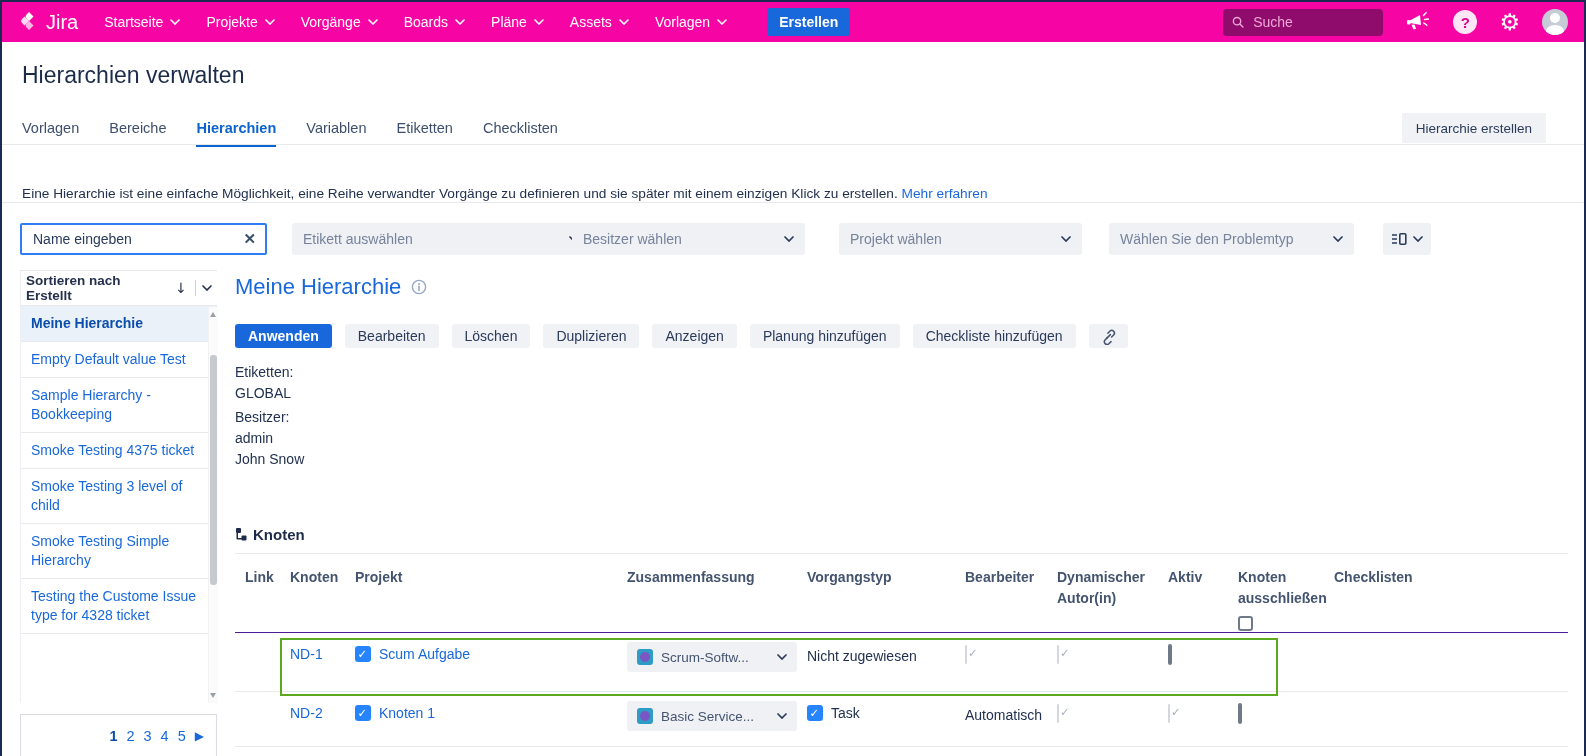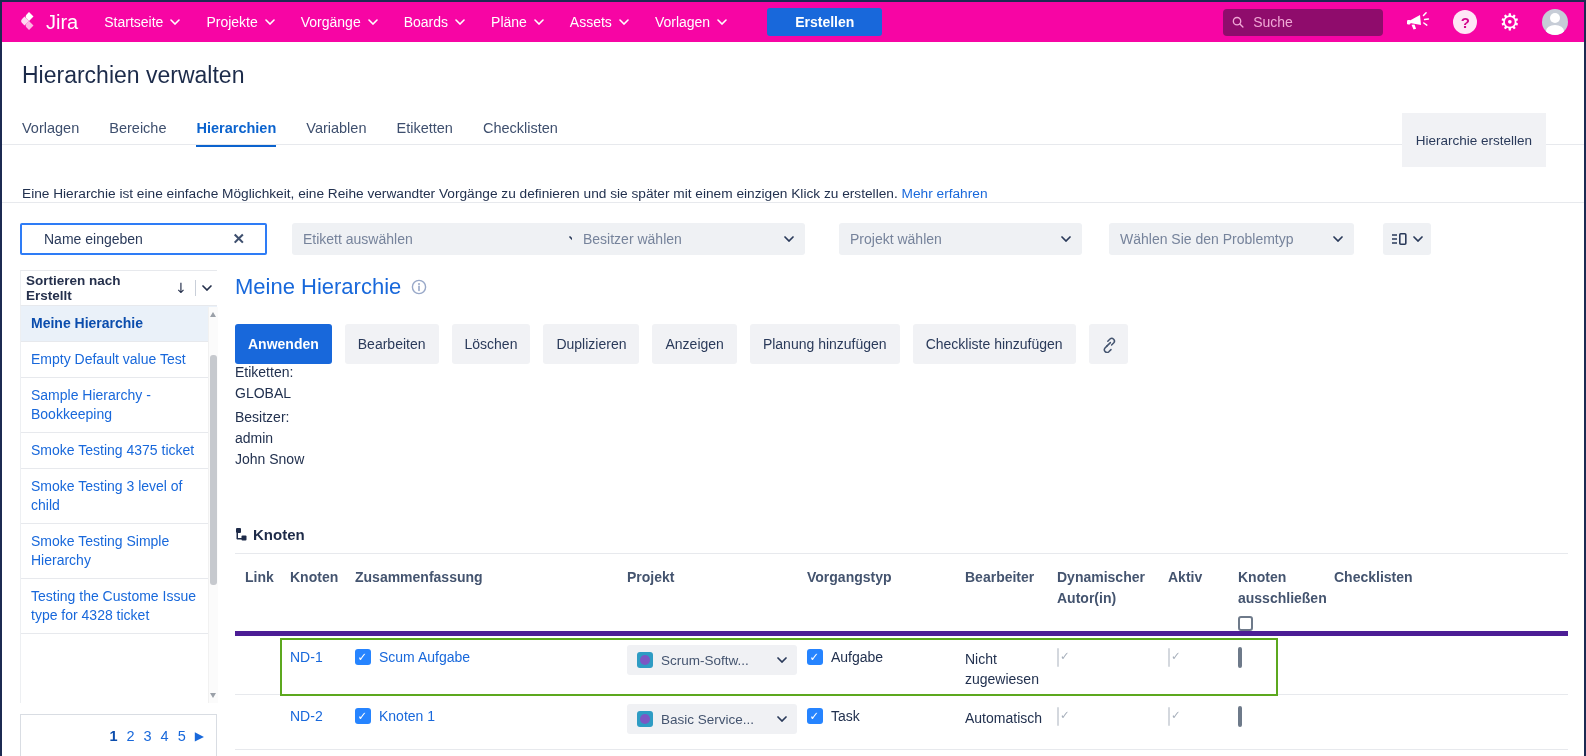--- a/index.html
+++ b/index.html
@@ -8,47 +8,47 @@
        border-top:2px solid #1C2A52;border-left:2px solid #1C2A52;border-right:2px solid #1C2A52;}
   svg{display:block}
 
   
   .nav{position:absolute;left:0;top:0;width:100%;height:40px;background:#F705A4;
        display:flex;align-items:center;padding:0 16px;box-sizing:border-box;}
   .nav-left{display:flex;align-items:center;gap:26px;}
   .logo{display:flex;align-items:center;gap:6px;color:#fff;font-size:20px;}
   .nav-item{display:flex;align-items:center;gap:7px;color:#fff;font-size:14px;cursor:pointer;white-space:nowrap;}
   .chev{width:10px;height:6px;}
-  .btn-create{background:#1868DB;color:#fff;font-weight:700;font-size:14px;padding:6px 28px;border-radius:3px;margin-left:14px;cursor:pointer;}
+  .btn-create{background:#1868DB;color:#fff;font-weight:700;font-size:14px;padding:6px 12px;border-radius:3px;margin-left:14px;cursor:pointer;}
   .nav-right{margin-left:auto;display:flex;align-items:center;gap:22px;}
   .search{width:160px;height:27px;background:#8F0C6C;border-radius:4px;display:flex;align-items:center;padding:0 9px;gap:7px;box-sizing:border-box;}
   .search input{background:transparent;border:none;outline:none;color:#bef264;font-size:14px;width:100%;font-family:inherit;}
   .search input::placeholder{color:#F0A9D6;}
   .help-badge{width:24px;height:24px;border-radius:50%;background:rgba(255,255,255,.9);color:#D4058D;
        font-weight:700;font-size:15px;display:flex;align-items:center;justify-content:center;cursor:pointer;}
   .gear{color:#fff;font-family:"DejaVu Sans",sans-serif;font-size:23px;line-height:23px;cursor:pointer;}
   .avatar{width:26px;height:26px;border-radius:50%;background:#C7CDD7;position:relative;overflow:hidden;cursor:pointer;}
   .avatar::before{content:"";position:absolute;left:8px;top:4px;width:10px;height:10px;border-radius:50%;background:#fff;}
   .avatar::after{content:"";position:absolute;left:4px;top:16px;width:18px;height:12px;border-radius:50%;background:#fff;}
 
   
   .page-title{position:absolute;left:20px;top:60px;font-size:23px;font-weight:400;color:#1C2B4A;}
   .tabs{position:absolute;left:20px;top:118px;display:flex;gap:30px;font-size:14.5px;color:#3E4F6E;}
   .tab{padding-bottom:8px;cursor:pointer;}
   .tab.active{color:#0B63CE;font-weight:600;border-bottom:3px solid #0B63CE;}
   .tabs-line{position:absolute;left:0;top:142px;width:100%;height:1px;background:#E7E9ED;}
   .btn-create-h{position:absolute;right:38px;top:111px;height:30px;background:#F1F2F5;color:#2A3A5A;
-       font-size:13.5px;display:flex;align-items:center;padding:12px 14px;border-radius:0;cursor:pointer;}
+       font-size:13.5px;display:flex;align-items:center;padding:0 14px;border-radius:0;cursor:pointer;}
   .desc{position:absolute;left:20px;top:184px;font-size:13.7px;color:#22314F;}
   .desc .lnk{color:#1868DB;cursor:pointer;}
   .desc-line{position:absolute;left:0;top:200px;width:100%;height:1px;background:#E7E9ED;}
 
   
   .f-input{position:absolute;left:18px;top:221px;width:247px;height:32px;border:2px solid #2E7CF6;border-radius:2px;
-       box-sizing:border-box;display:flex;align-items:center;padding:0 20px;background:#fff;}
+       box-sizing:border-box;display:flex;align-items:center;padding:0 9px;background:#fff;}
   .f-input input{border:none;outline:none;font-size:14px;color:#22314F;width:100%;font-family:inherit;}
   .f-input input::placeholder{color:#2A3A5A;opacity:1;}
   .f-x{color:#3E4F6E;font-size:15px;font-weight:700;cursor:pointer;}
   .f-select{position:absolute;top:221px;height:32px;background:#EFF1F4;border-radius:3px;box-sizing:border-box;
        display:flex;align-items:center;justify-content:space-between;padding:0 11px;font-size:14px;color:#76839B;cursor:pointer;}
   .f-select .chev{color:#2A3A5A;}
   .f-iconbtn{position:absolute;top:221px;left:1381px;width:48px;height:32px;background:#EFF1F4;border-radius:3px;
        display:flex;align-items:center;justify-content:center;gap:6px;color:#2A3A5A;cursor:pointer;}
 
   
@@ -67,32 +67,32 @@
   .sb-scroll .thumb{position:absolute;left:1px;top:48px;width:7px;height:230px;background:#C6C9CE;border-radius:3px;cursor:grab;}
   .sb-pager{position:absolute;left:0;top:444px;width:197px;height:44px;background:#fff;border:1px solid #D9DDE3;box-sizing:border-box;
        display:flex;align-items:center;justify-content:flex-end;gap:9px;padding-right:12px;font-size:14.5px;}
   .pg{color:#1868DB;cursor:pointer;}
   .pg.active{color:#0B4DAD;font-weight:700;}
   .pg-next{color:#1868DB;font-family:"DejaVu Sans",sans-serif;font-size:12px;cursor:pointer;}
 
   
   .d-title{position:absolute;left:233px;top:272px;font-size:22px;color:#1868DB;font-weight:500;display:flex;align-items:center;gap:10px;}
   .d-buttons{position:absolute;left:233px;top:322px;display:flex;gap:13px;}
-  .btn{height:40px;display:flex;align-items:center;padding:0 13px;border-radius:3px;font-size:14px;background:#F1F2F5;color:#2A3A5A;cursor:pointer;white-space:nowrap;}
+  .btn{height:24px;display:flex;align-items:center;padding:0 13px;border-radius:3px;font-size:14px;background:#F1F2F5;color:#2A3A5A;cursor:pointer;white-space:nowrap;}
   .btn.primary{background:#1868DB;color:#fff;font-weight:700;}
   .btn.iconbtn{padding:0 11px;}
   .d-meta{position:absolute;left:233px;top:360px;font-size:14px;color:#22314F;line-height:21px;}
   .d-meta .grp{margin-bottom:3px;}
 
   
   .k-head{position:absolute;left:233px;top:524px;display:flex;align-items:center;gap:5px;font-size:15px;font-weight:700;color:#1E2B49;}
   .k-line{position:absolute;left:233px;top:551px;width:1333px;height:1px;background:#E7E9ED;}
   .tbl{position:absolute;left:233px;top:560px;width:1333px;}
   .trow{display:grid;grid-template-columns:45px 65px 272px 180px 158px 92px 111px 70px 96px 1fr;padding-left:10px;box-sizing:border-box;}
-  .thead{border-bottom:5px solid #4c1d95;min-height:71px;}
+  .thead{border-bottom:1px solid #4c1d95;min-height:71px;}
   .thead .cell{font-size:14px;font-weight:700;color:#44546F;line-height:21px;padding-top:5px;padding-right:8px;}
   .tr-data{border-bottom:1px solid #E7E9ED;}
   .tr1{height:59px;}
   .tr2{height:55px;}
   .cell{box-sizing:border-box;}
   .pt{padding-top:13px;}
   .key-cell{color:#1868DB;font-size:14px;}
   .sum-cell{display:flex;gap:8px;align-items:flex-start;color:#1868DB;font-size:14px;}
   .type-cell{display:flex;gap:8px;align-items:flex-start;color:#22314F;font-size:14px;}
   .proj-cell{padding-top:9px;}
@@ -345,22 +345,22 @@
     </svg>
     <span>Knoten</span>
   </div>
   <div class="k-line"></div>
 
   <div class="tbl">
 
     <div class="trow thead">
       <div class="cell">Link</div>
       <div class="cell">Knoten</div>
+      <div class="cell">Projekt</div>
       <div class="cell">Zusammenfassung</div>
-      <div class="cell">Projekt</div>
       <div class="cell">Vorgangstyp</div>
       <div class="cell">Bearbeiter</div>
       <div class="cell">Dynamischer Autor(in)</div>
       <div class="cell">Aktiv</div>
       <div class="cell">
         <span>Knoten ausschließen</span>
         <div class="cb cb-empty excl-head-cb"></div>
       </div>
       <div class="cell">Checklisten</div>
     </div>
@@ -374,24 +374,20 @@
       </div>
       <div class="cell proj-cell">
         <div class="psel">
           <span class="pavatar"></span>
           <span>Scrum-Softw...</span>
           <svg class="chev" viewBox="0 0 10 6">
               <path d="M1 1l4 4 4-4" fill="none" stroke="#2A3A5A" stroke-width="1.7" stroke-linecap="round"></path>
             </svg>
         </div>
       </div>
-      <div class="cell pt type-cell">
-        <span class="cb cb-blue"></span>
-        <span>Aufgabe</span>
-      </div>
       <div class="cell pt assignee">Nicht zugewiesen</div>
       <div class="cell pt"><span class="cb cb-dis"></span></div>
       <div class="cell pt"><span class="cb cb-dis"></span></div>
       <div class="cell pt"><span class="cb cb-empty"></span></div>
       <div class="cell"></div>
     </div>
 
     <div class="trow tr-data tr2">
       <div class="cell"></div>
       <div class="cell pt key-cell">ND-2</div>

